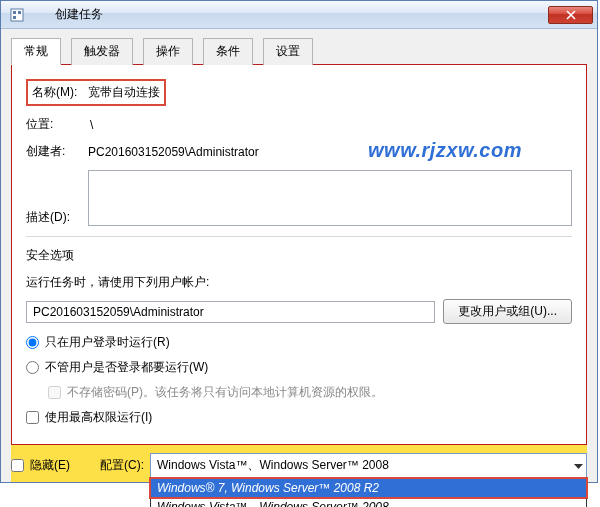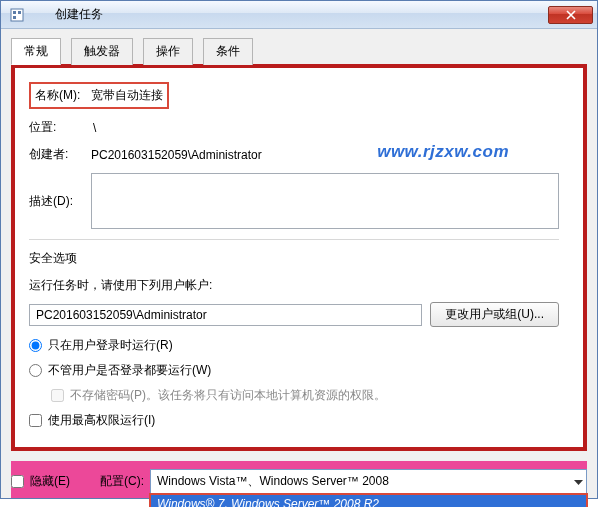--- a/index.html
+++ b/index.html
@@ -7,40 +7,40 @@
 .window { width: 598px; border: 1px solid #5a7db0; background: #fff; }
 .titlebar { height: 28px; background: linear-gradient(to bottom, #f5f9ff 0%, #dde8f5 45%, #c8d9ee 46%, #d5e3f3 100%); display: flex; align-items: center; padding: 0 4px 0 8px; border-bottom: 1px solid #a8bdd6; gap: 24px; }
 .titlebar-icon { width: 16px; height: 16px; margin-right: 6px; }
 .titlebar-title { flex: 1; color: #000; }
 .close-btn { width: 45px; height: 18px; background: linear-gradient(to bottom, #e88a7f 0%, #d9493a 45%, #c03324 46%, #cf4131 100%); border: 1px solid #8b2c20; border-radius: 2px; display: flex; align-items: center; justify-content: center; cursor: pointer; }
 .close-btn svg { width: 10px; height: 10px; }
 .client { background: #f0f0f0; padding: 8px 10px 0 10px; }
 .tabs { display: flex; border-bottom: 1px solid #b5b5b5; margin-bottom: -1px; gap: 10px; }
 .tab { padding: 4px 12px; border: 1px solid #b5b5b5; border-bottom: none; background: #f0f0f0; margin-right: 0; cursor: pointer; position: relative; top: 1px; }
 .tab.active { background: #fff; border-bottom: 1px solid #fff; }
-.tab-content { background: #fff; border: 4px solid #b91c1c; padding: 14px 24px 10px 14px; }
+.tab-content { background: #fff; border: 1px solid #b91c1c; padding: 14px 14px 10px 14px; }
 .form-row { display: flex; align-items: center; margin-bottom: 10px; }
 .form-label { width: 62px; flex-shrink: 0; }
 .name-highlight { border: 2px solid #d9493a; padding: 3px 4px; display: inline-flex; align-items: center; }
 .name-highlight .form-label { width: 56px; }
 .loc-val { padding-left: 2px; }
 .creator-row { display: flex; align-items: center; margin-bottom: 10px; position: relative; }
-.watermark { position: absolute; right: 50px; top: -4px; color: #2f6fd6; font-family: Arial; font-size: 17px; font-weight: bold; font-style: italic; text-shadow: 1px 1px 0 #fff, -1px -1px 0 #fff, 1px -1px 0 #fff, -1px 1px 0 #fff; letter-spacing: 0.5px; }
+.watermark { position: absolute; right: 50px; top: -4px; color: #2f6fd6; font-family: Arial; font-size: 20px; font-weight: bold; font-style: italic; text-shadow: 1px 1px 0 #fff, -1px -1px 0 #fff, 1px -1px 0 #fff, -1px 1px 0 #fff; letter-spacing: 0.5px; }
 .desc-box { width: 100%; height: 56px; border: 1px solid #a5acb5; background: #fff; resize: none; padding: 4px; }
 .divider { border: none; border-top: 1px solid #d8d8d8; margin: 10px 0; }
 .section-title { margin-bottom: 10px; }
 .sub-label { margin-bottom: 8px; }
 .account-row { display: flex; align-items: center; gap: 8px; margin-bottom: 10px; }
 .account-input { flex: 1; border: 1px solid #a5acb5; padding: 3px 6px; background: #fff; }
 .btn { background: linear-gradient(to bottom, #fdfdfd, #e8e8e8); border: 1px solid #8f8f8f; border-radius: 3px; padding: 3px 14px; cursor: pointer; }
 .radio-row, .check-row { display: flex; align-items: center; margin-bottom: 8px; }
 .radio-row input, .check-row input { margin-right: 6px; }
 .indent { margin-left: 22px; color: #888; }
 .indent input { margin-right: 6px; }
-.bottom-row { display: flex; align-items: center; padding: 8px 0 4px 0; background: #ec4899; margin-top: 10px; }
+.bottom-row { display: flex; align-items: center; padding: 8px 0 4px 0; background: #fde047; }
 .bottom-check { display: flex; align-items: center; margin-right: 30px; }
 .bottom-check input { margin-right: 6px; }
 .config-label { margin-right: 6px; }
 .config-select-wrap { flex: 1; position: relative; }
 .config-select { width: 100%; border: 1px solid #7a9ac6; padding: 3px 22px 3px 6px; background: #fff; appearance: none; cursor: pointer; }
 .select-arrow { position: absolute; right: 4px; top: 50%; transform: translateY(-50%); pointer-events: none; }
 .dropdown { position: absolute; left: 0; right: 0; top: 100%; background: #fff; border: 1px solid #333; z-index: 10; }
 .dropdown-option { padding: 2px 6px; cursor: pointer; white-space: nowrap; overflow: hidden; font-style: italic; }
 .dropdown-option.selected { background: #2f6fd6; color: #fff; }
 .option-highlight { border: 2px solid #d9493a; margin: -2px; }
@@ -65,20 +65,21 @@
         </svg>
     </div>
   </div>
 
   <div class="client">
     <div class="tabs">
       <div class="tab active">常规</div>
       <div class="tab">触发器</div>
       <div class="tab">操作</div>
       <div class="tab">条件</div>
+      <div class="tab">设置</div>
     </div>
 
     <div class="tab-content">
 
       <div class="form-row">
         <span class="name-highlight">
           <span class="form-label">名称(M):</span>
           <span>宽带自动连接</span>
         </span>
       </div>
@@ -87,21 +88,21 @@
         <span class="form-label">位置:</span>
         <span class="loc-val">\</span>
       </div>
 
       <div class="creator-row">
         <span class="form-label">创建者:</span>
         <span>PC201603152059\Administrator</span>
         <span class="watermark">www.rjzxw.com</span>
       </div>
 
-      <div class="form-row" style="align-items:center">
+      <div class="form-row" style="align-items:flex-end">
         <span class="form-label">描述(D):</span>
         <textarea class="desc-box" style=""></textarea>
       </div>
 
       <hr class="divider">
 
       <div class="section-title">安全选项</div>
       <div class="sub-label">运行任务时，请使用下列用户帐户:</div>
 
       <div class="account-row">

